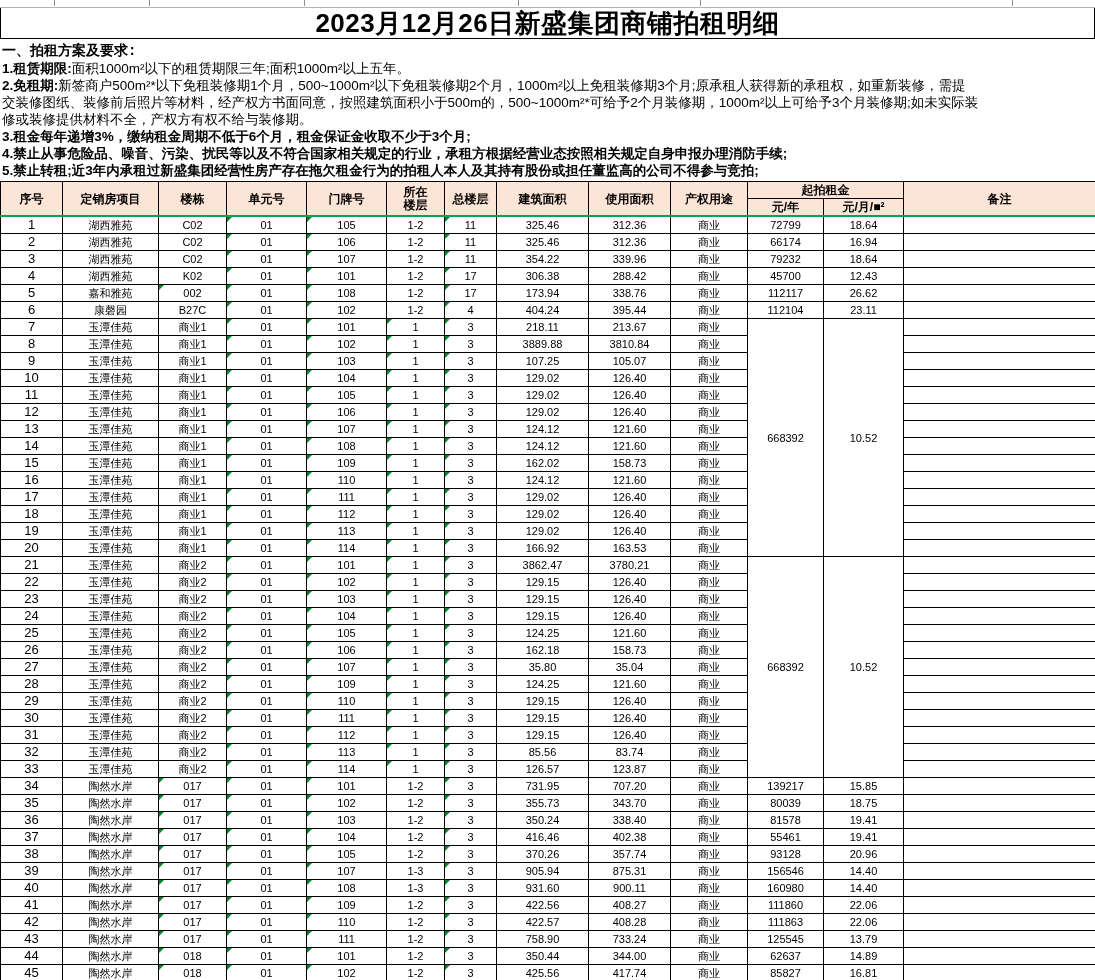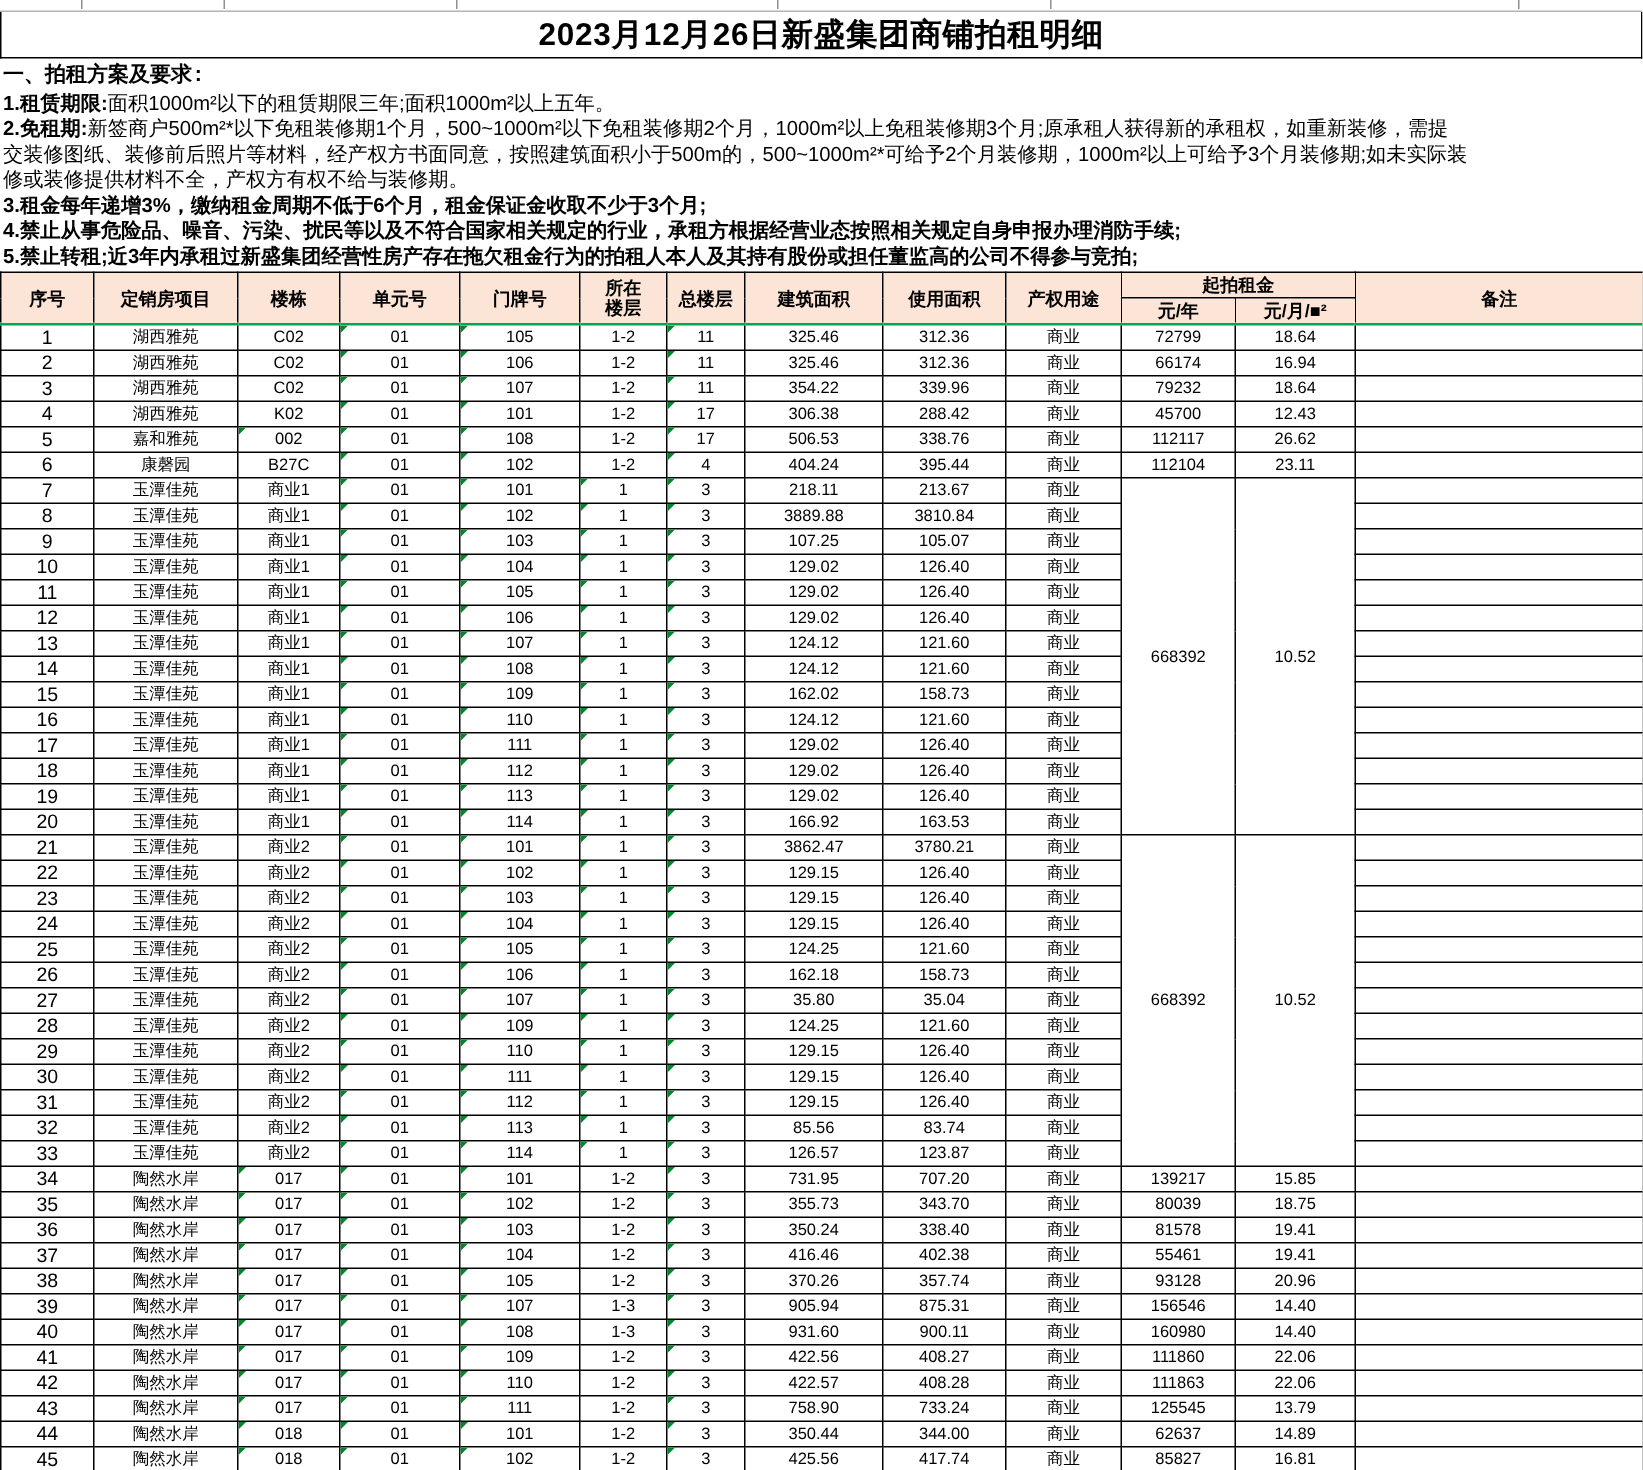--- a/index.html
+++ b/index.html
@@ -3,21 +3,21 @@
 <meta charset="utf-8">
 <style>
   html,body{margin:0;padding:0;background:#fff;}
   body{font-family:"Liberation Sans","DejaVu Sans",sans-serif;color:#000;}
   .sheet{width:1095px;}
   
   .top-strip{height:7px;border-bottom:1px solid #b3b3b3;position:relative;}
   .top-strip .tick{position:absolute;top:0;width:1px;height:6px;background:#8f8f8f;}
   
   .title-row{height:30px;border-bottom:1px solid #000;border-left:1px solid #000;border-right:1px solid #000;
-    display:flex;align-items:center;justify-content:center;font-size:21px;font-weight:bold;letter-spacing:.5px;}
+    display:flex;align-items:center;justify-content:center;font-size:26px;font-weight:bold;letter-spacing:.5px;}
   
   .notes{padding:3px 2px 2px 2px;font-size:13.5px;line-height:17px;}
   .notes .b{font-weight:bold;}
   .note-heading{font-weight:bold;font-size:14px;line-height:18px;font-family:Liberation Mono, monospace;}
   .note-line{white-space:nowrap;overflow:hidden;}
   
   table{border-collapse:collapse;table-layout:fixed;width:1095px;}
   th,td{border:1px solid #000;text-align:center;vertical-align:middle;padding:0;
     font-size:11px;height:16px;line-height:16px;white-space:nowrap;overflow:hidden;position:relative;}
   thead th{background:#FCE4D6;font-weight:bold;font-size:12px;}
@@ -154,21 +154,21 @@
           <td></td>
         </tr>
         <tr>
           <td class="seq">5</td>
           <td>嘉和雅苑</td>
           <td class="tri">002</td>
           <td class="tri">01</td>
           <td class="tri">108</td>
           <td>1-2</td>
           <td class="tri">17</td>
-          <td>506.53</td>
+          <td>173.94</td>
           <td>338.76</td>
           <td>商业</td>
           <td>112117</td>
           <td>26.62</td>
           <td></td>
         </tr>
         <tr>
           <td class="seq">6</td>
           <td>康磬园</td>
           <td>B27C</td>

